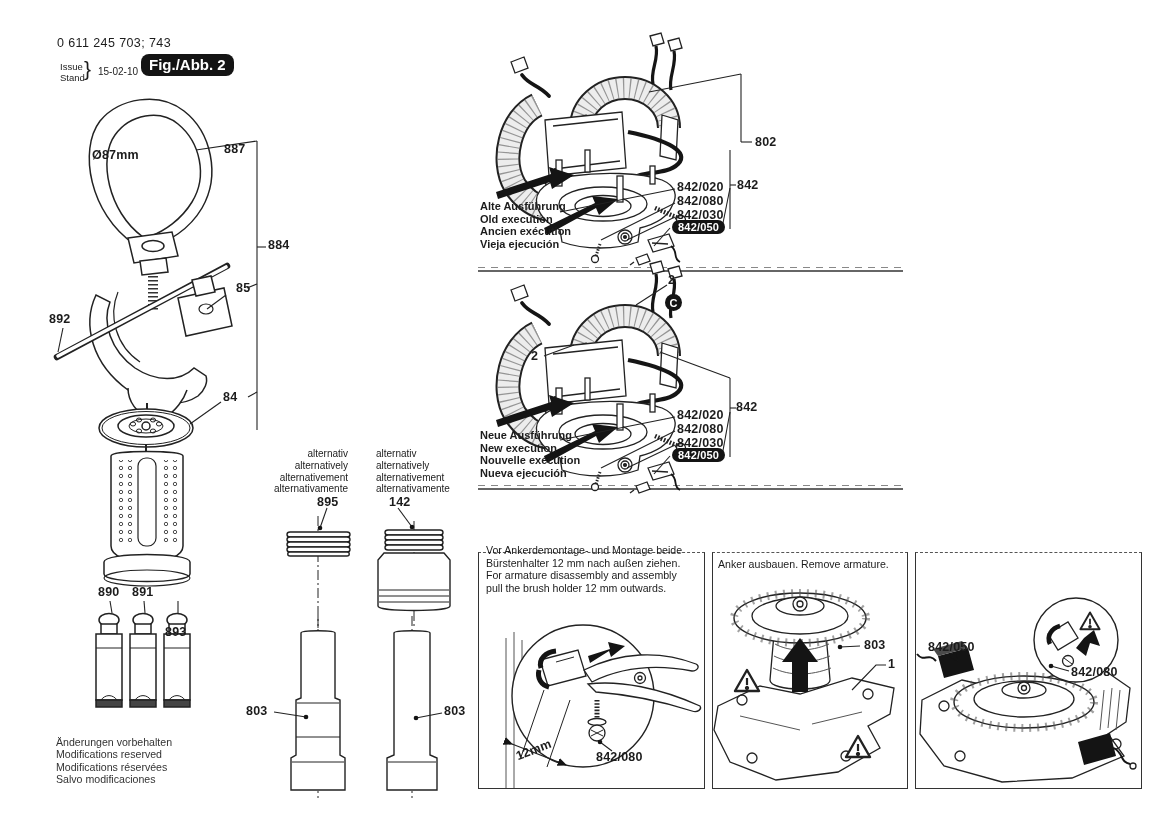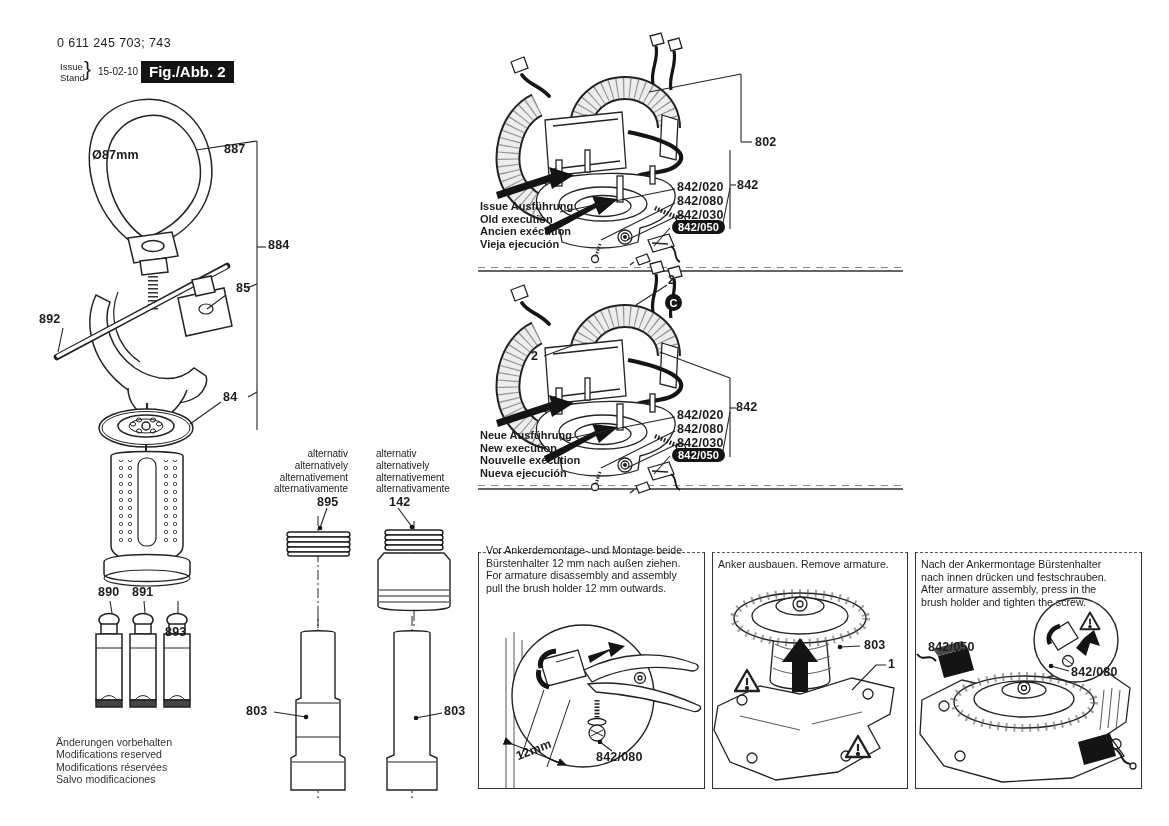--- a/index.html
+++ b/index.html
@@ -361,27 +361,27 @@
     <line x1="952" y1="653" x2="957" y2="661" stroke-width="1.2" marker-end="url(#marr)"></line>
     <line x1="1069" y1="671" x2="1051" y2="666" stroke-width="1.1" marker-end="url(#mdot)"></line>
   </g>
 </svg>
 
 <div class="lbl pn" style="left:57px;top:36px;">0 611 245 703; 743</div>
 <div class="lbl tiny" style="left:60px;top:62px;">Issue</div>
 <div class="lbl tiny" style="left:60px;top:73px;">Stand</div>
 <div class="lbl brace" style="left:84px;top:57px;">}</div>
 <div class="lbl" style="left:98px;top:66px;font-size:10px;">15-02-10</div>
-<div class="lbl figbox" style="left:141px;top:61px;">Fig./Abb. 2</div>
+<div class="lbl figbox" style="left:141px;top:54px;border-radius:8px;">Fig./Abb. 2</div>
 
 <div class="lbl num" style="left:92px;top:148px;">Ø87mm</div>
 <div class="lbl num" style="left:224px;top:142px;">887</div>
 <div class="lbl num" style="left:268px;top:238px;">884</div>
 <div class="lbl num" style="left:228px;top:281px;margin-left:8px;">85</div>
-<div class="lbl num" style="left:39px;top:312px;">892</div>
+<div class="lbl num" style="left:49px;top:312px;">892</div>
 <div class="lbl num" style="left:223px;top:390px;">84</div>
 <div class="lbl num" style="left:98px;top:585px;">890</div>
 <div class="lbl num" style="left:132px;top:585px;text-align:right;">891</div>
 <div class="lbl num" style="left:165px;top:585px;margin-top:40px;">893</div>
 
 <div class="lbl alt" style="left:238px;top:448px;width:110px;text-align:right;">
   <div>alternativ</div>
   <div>alternatively</div>
   <div>alternativement</div>
   <div>alternativamente</div>
@@ -391,21 +391,21 @@
   <div>alternativ</div>
   <div>alternatively</div>
   <div>alternativement</div>
   <div>alternativamente</div>
 </div>
 <div class="lbl num" style="left:389px;top:495px;">142</div>
 <div class="lbl num" style="left:246px;top:704px;">803</div>
 <div class="lbl num" style="left:444px;top:704px;">803</div>
 
 <div class="lbl cap" style="left:480px;top:200px;">
-  <div>Issue Ausführung</div>
+  <div>Alte Ausführung</div>
   <div>Old execution</div>
   <div>Ancien exécution</div>
   <div>Vieja ejecución</div>
 </div>
 <div class="lbl num" style="left:755px;top:135px;">802</div>
 <div class="lbl num" style="left:737px;top:178px;">842</div>
 <div class="lbl num" style="left:677px;top:180px;">842/020</div>
 <div class="lbl num" style="left:677px;top:194px;">842/080</div>
 <div class="lbl num" style="left:677px;top:208px;">842/030</div>
 <div class="pill" style="left:672px;top:220px;">842/050</div>
@@ -434,26 +434,20 @@
 </div>
 <div class="lbl num rot12" style="left:514px;top:750px;">12mm</div>
 <div class="lbl num" style="left:596px;top:750px;">842/080</div>
 
 <div class="panel" style="left:712px;top:552px;width:194px;height:235px;"></div>
 <div class="lbl ptext" style="left:718px;top:558px;">Anker ausbauen. Remove armature.</div>
 <div class="lbl num" style="left:864px;top:638px;">803</div>
 <div class="lbl num" style="left:888px;top:657px;">1</div>
 
 <div class="panel" style="left:915px;top:552px;width:225px;height:235px;"></div>
-<div class="lbl ptext" style="left:921px;top:558px;">
-  <div>Nach der Ankermontage Bürstenhalter</div>
-  <div>nach innen drücken und festschrauben.</div>
-  <div>After armature assembly, press in the</div>
-  <div>brush holder and tighten the screw.</div>
-</div>
 <div class="lbl num" style="left:928px;top:640px;">842/050</div>
 <div class="lbl num" style="left:1071px;top:665px;">842/080</div>
 
 <div class="lbl ftr" style="left:56px;top:736px;">
   <div>Änderungen vorbehalten</div>
   <div>Modifications reserved</div>
   <div>Modifications réservées</div>
   <div>Salvo modificaciones</div>
 </div>
 

